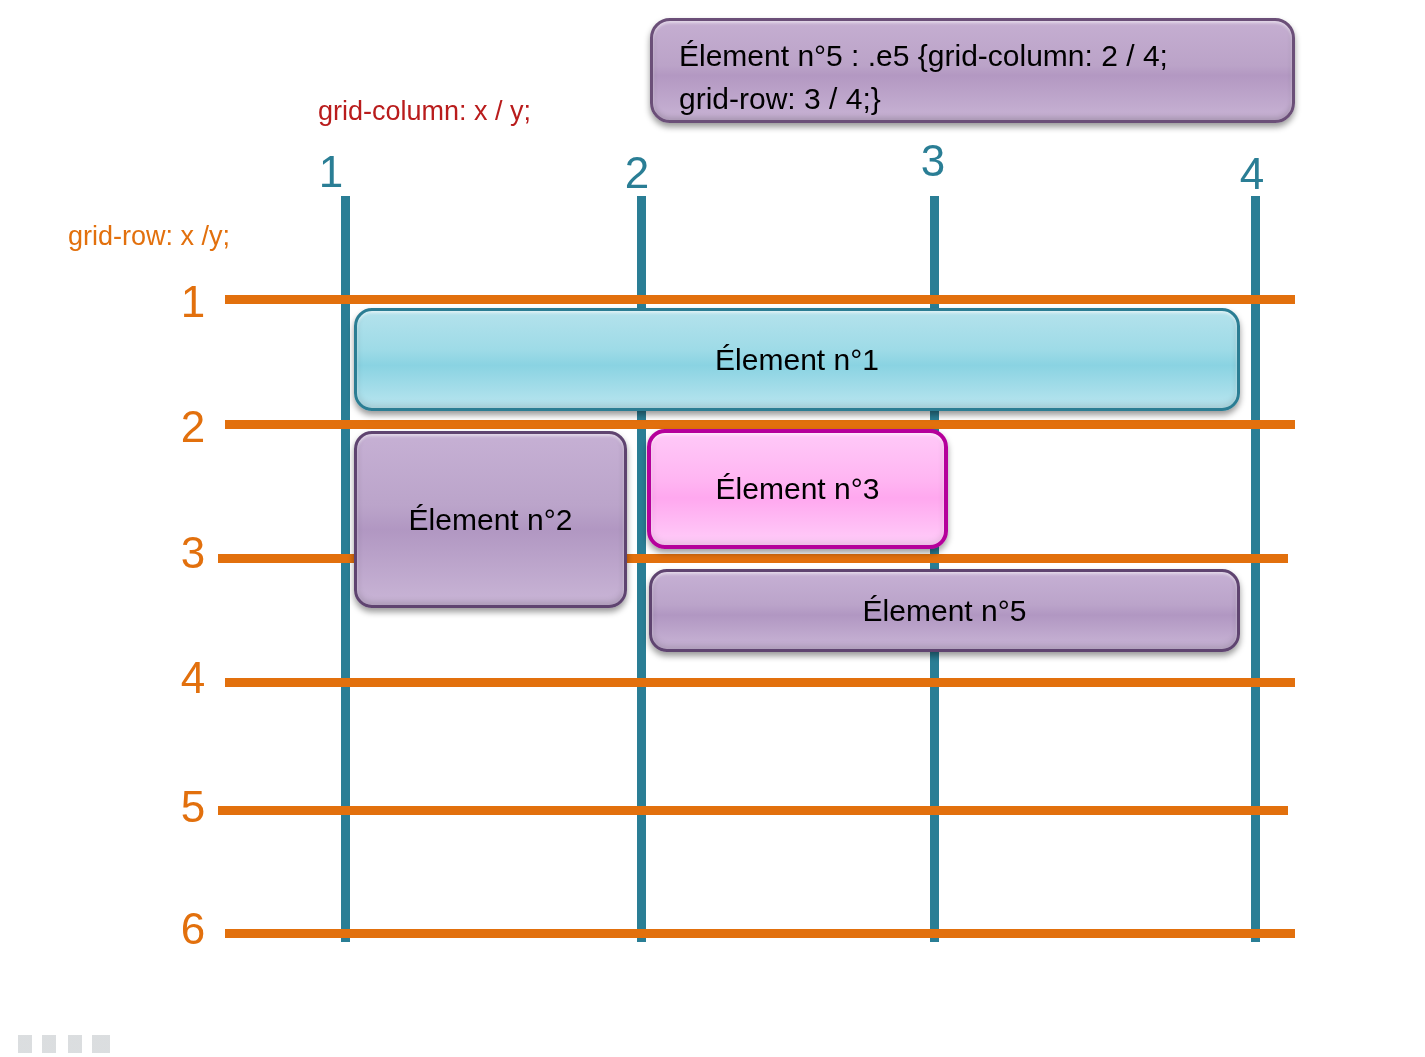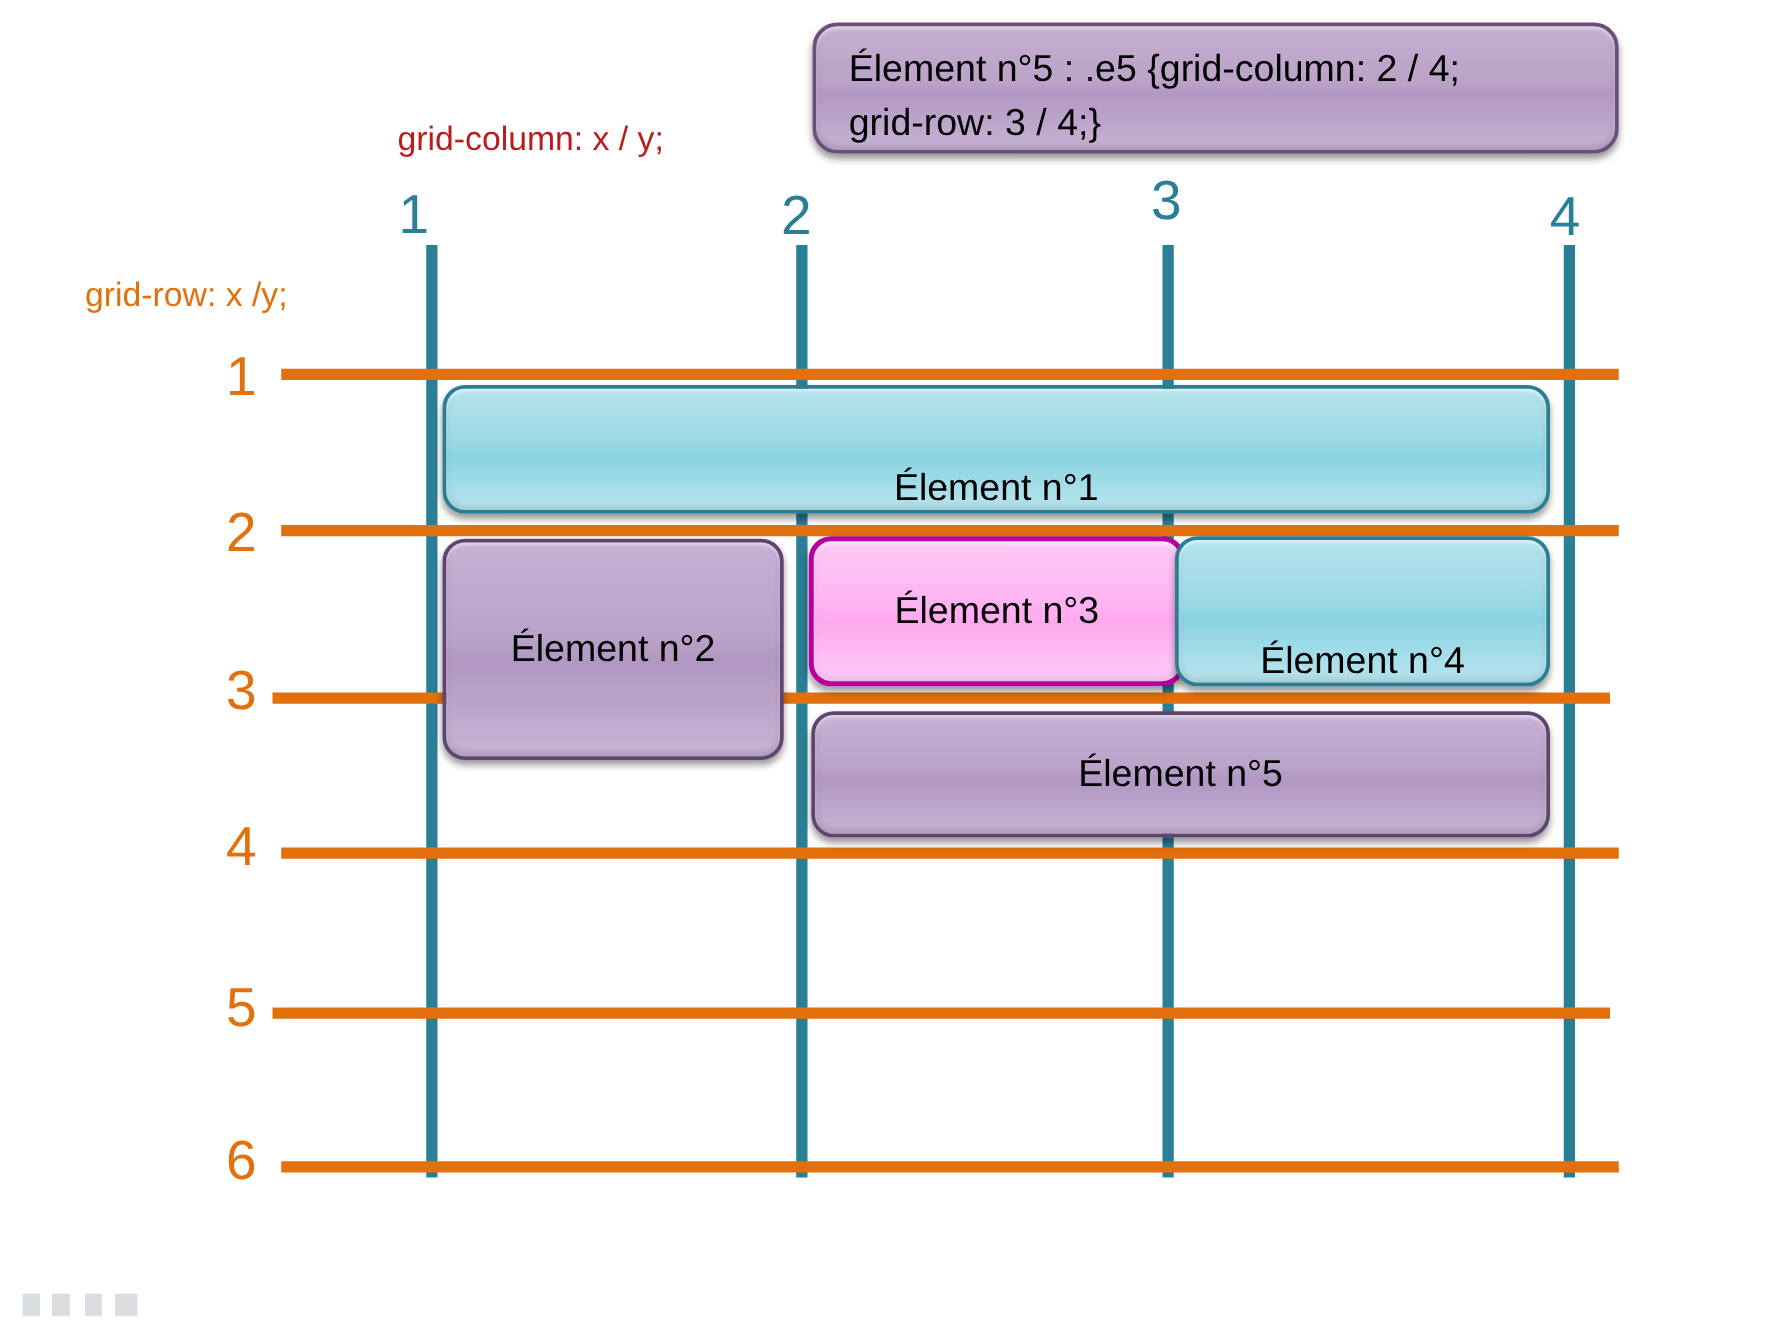--- a/index.html
+++ b/index.html
@@ -109,21 +109,20 @@
   .el.teal {
     border: 3px solid #2b7d93;
     background: linear-gradient(to bottom,
                 #b4e2ec 0%,
                 #9edbe7 40%,
                 #8ad3e2 56%,
                 #b9e5ef 100%);
     box-shadow: 0 4px 6px rgba(0,0,0,0.40),
                 inset 0 2px 3px rgba(255,255,255,0.6),
                 inset 0 -3px 6px rgba(0,0,0,0.13);
-    align-items: flex-end;
   }
   .el.purple {
     border: 3px solid #5f4470;
     background: linear-gradient(to bottom,
                 #c6b0d4 0%,
                 #bba4ca 42%,
                 #b197c2 56%,
                 #c9b5d6 100%);
     box-shadow: 0 4px 6px rgba(0,0,0,0.40),
                 inset 0 2px 3px rgba(255,255,255,0.55),
@@ -139,21 +138,21 @@
     box-shadow: 0 4px 6px rgba(0,0,0,0.38),
                 inset 0 2px 3px rgba(255,255,255,0.65),
                 inset 0 -3px 6px rgba(0,0,0,0.10);
   }
 
   
   #el1 { left: 354px; top: 308px;  width: 886px; height: 103px; }
   #el2 { left: 354px; top: 431px;  width: 273px; height: 177px; }
   #el3 { left: 647px; top: 429px;  width: 301px; height: 120px; }
   #el4 { left: 940px; top: 429px;  width: 300px; height: 120px; }
-  #el5 { left: 649px; top: 569px;  width: 591px; height: 101px; }
+  #el5 { left: 649px; top: 569px;  width: 591px; height: 83px; }
 
   
   .artefact {
     position: absolute;
     left: 18px;
     bottom: 4px;
     width: 92px;
     height: 18px;
     opacity: 0.22;
     background:
@@ -202,22 +201,19 @@
 
   <div class="el teal" id="el1">
     <span>Élement n°1</span>
   </div>
   <div class="el purple" id="el2">
     <span>Élement n°2</span>
   </div>
   <div class="el pink" id="el3">
     <span>Élement n°3</span>
   </div>
-  <div class="el teal" id="el4">
-    <span>Élement n°4</span>
-  </div>
   <div class="el purple" id="el5">
     <span>Élement n°5</span>
   </div>
 
   <div class="artefact"></div>
 
 </div>
 
 </body></html>

